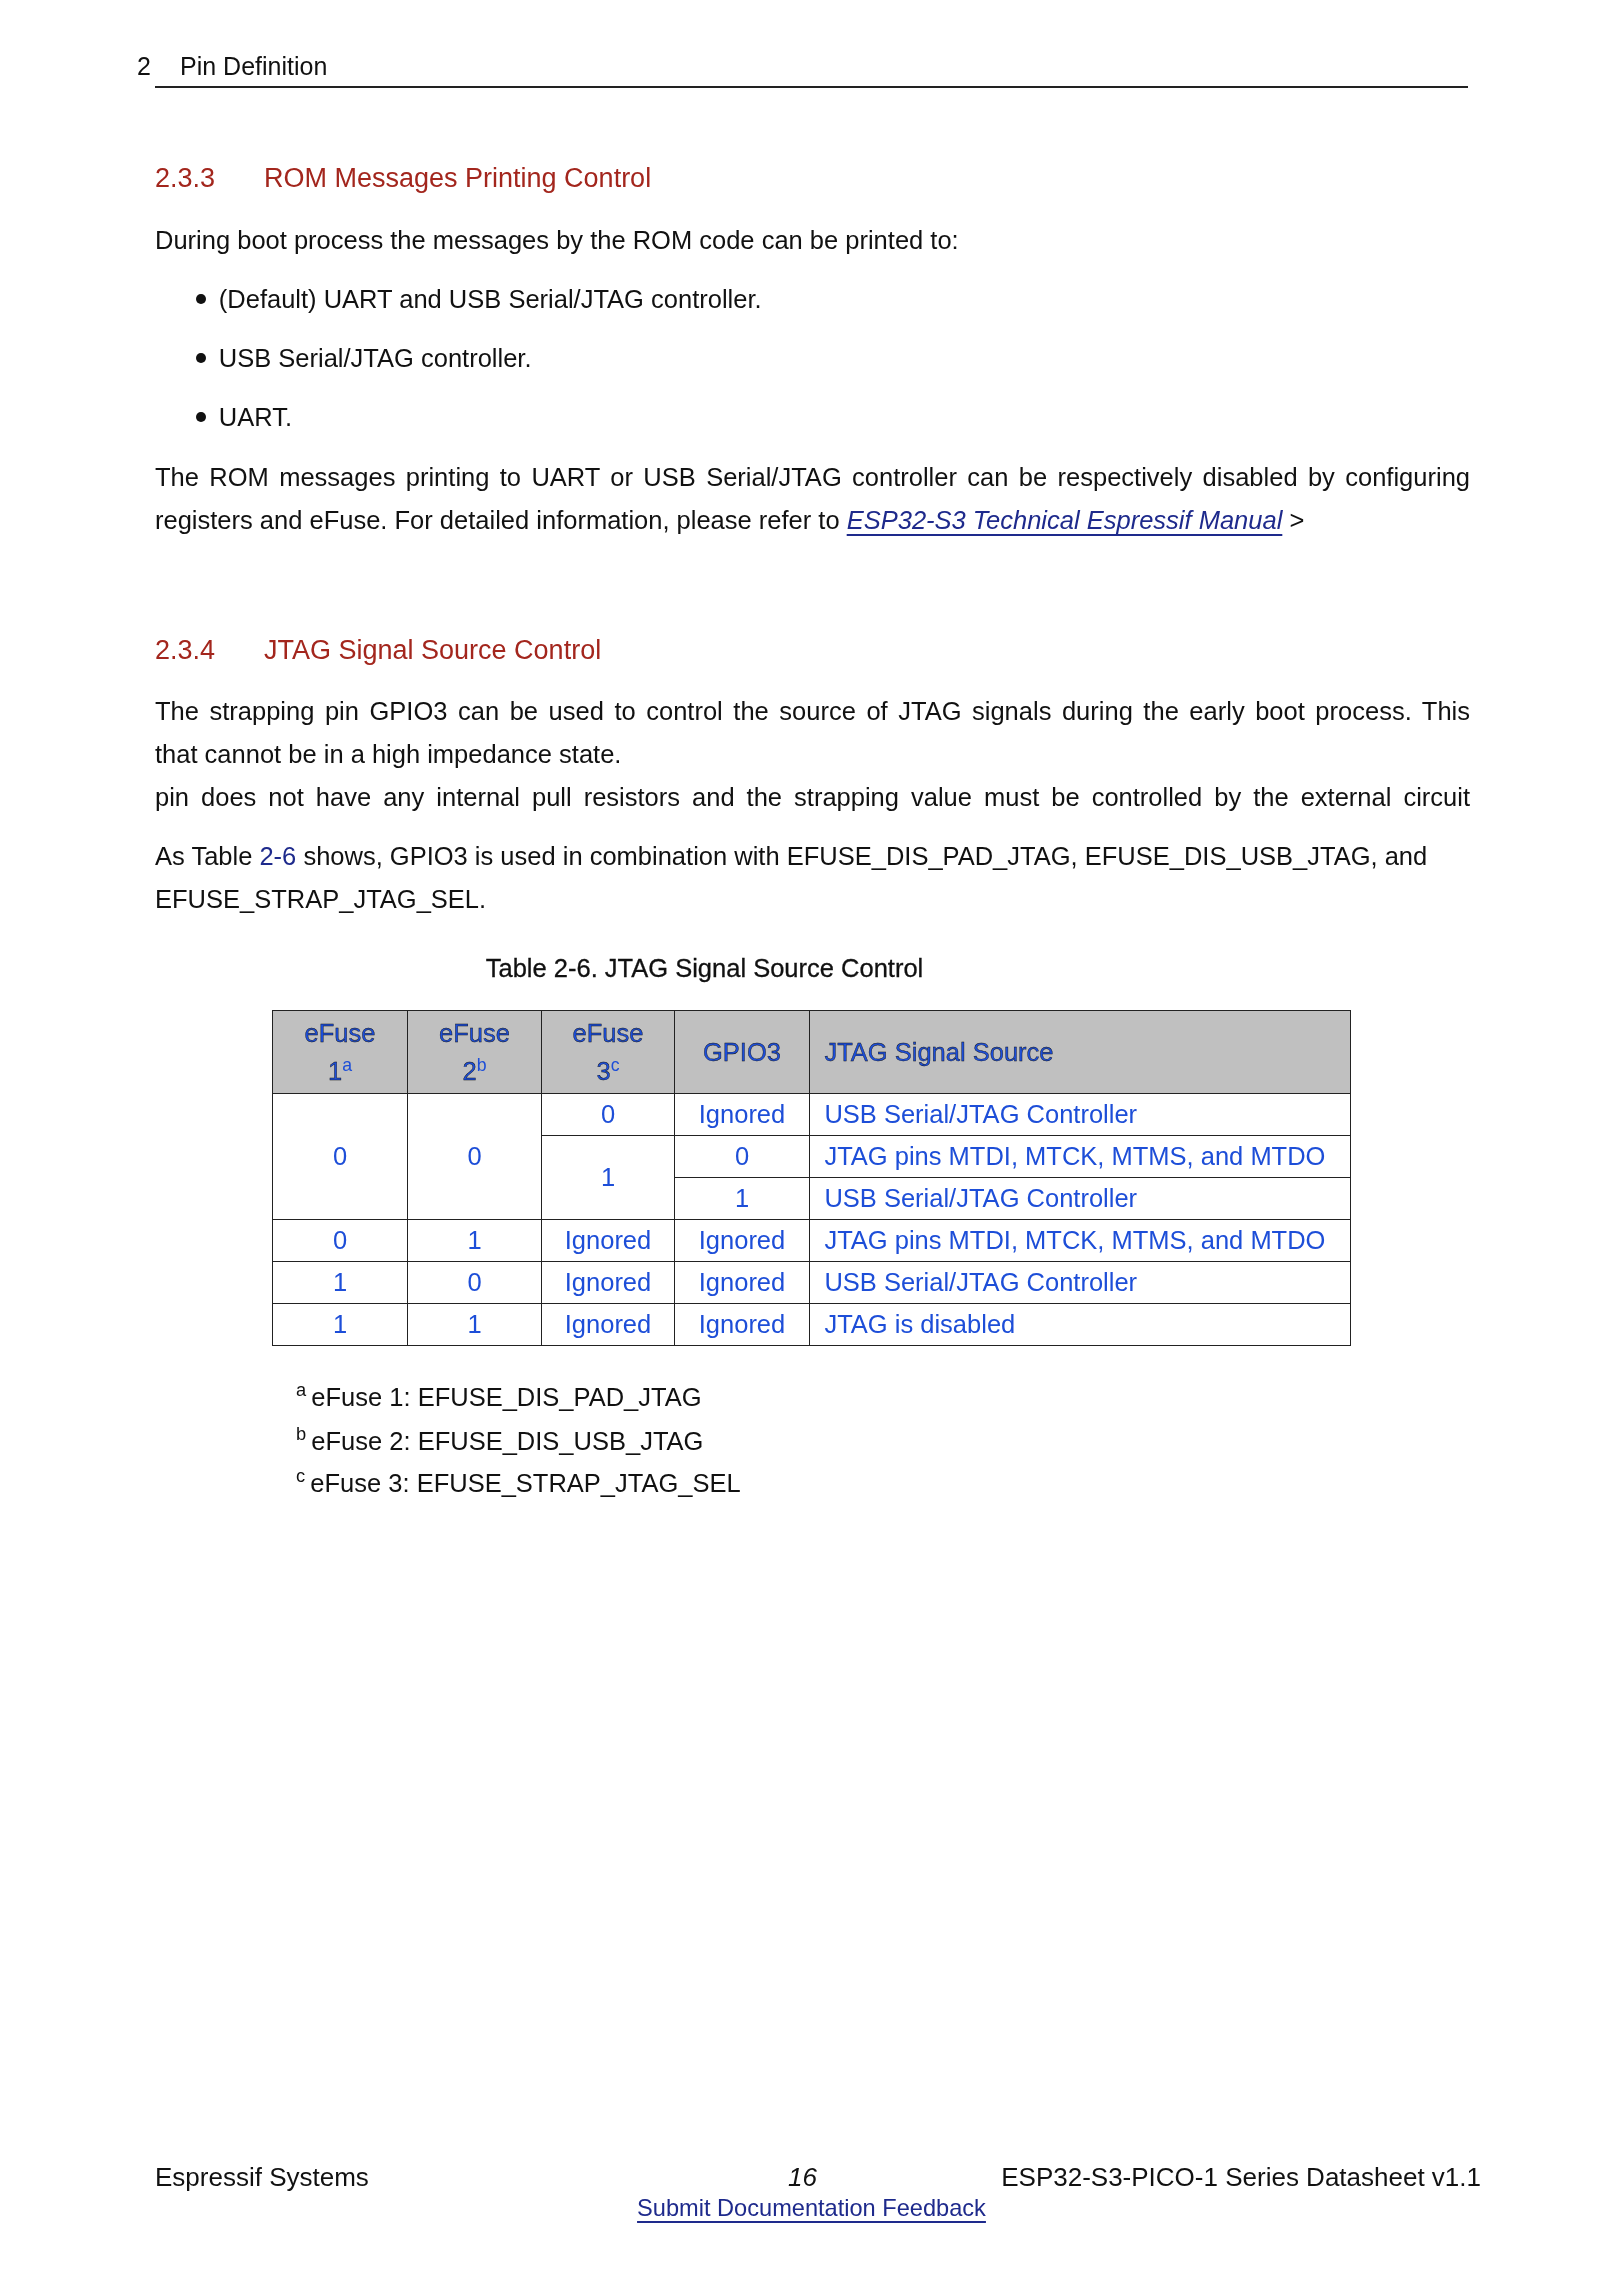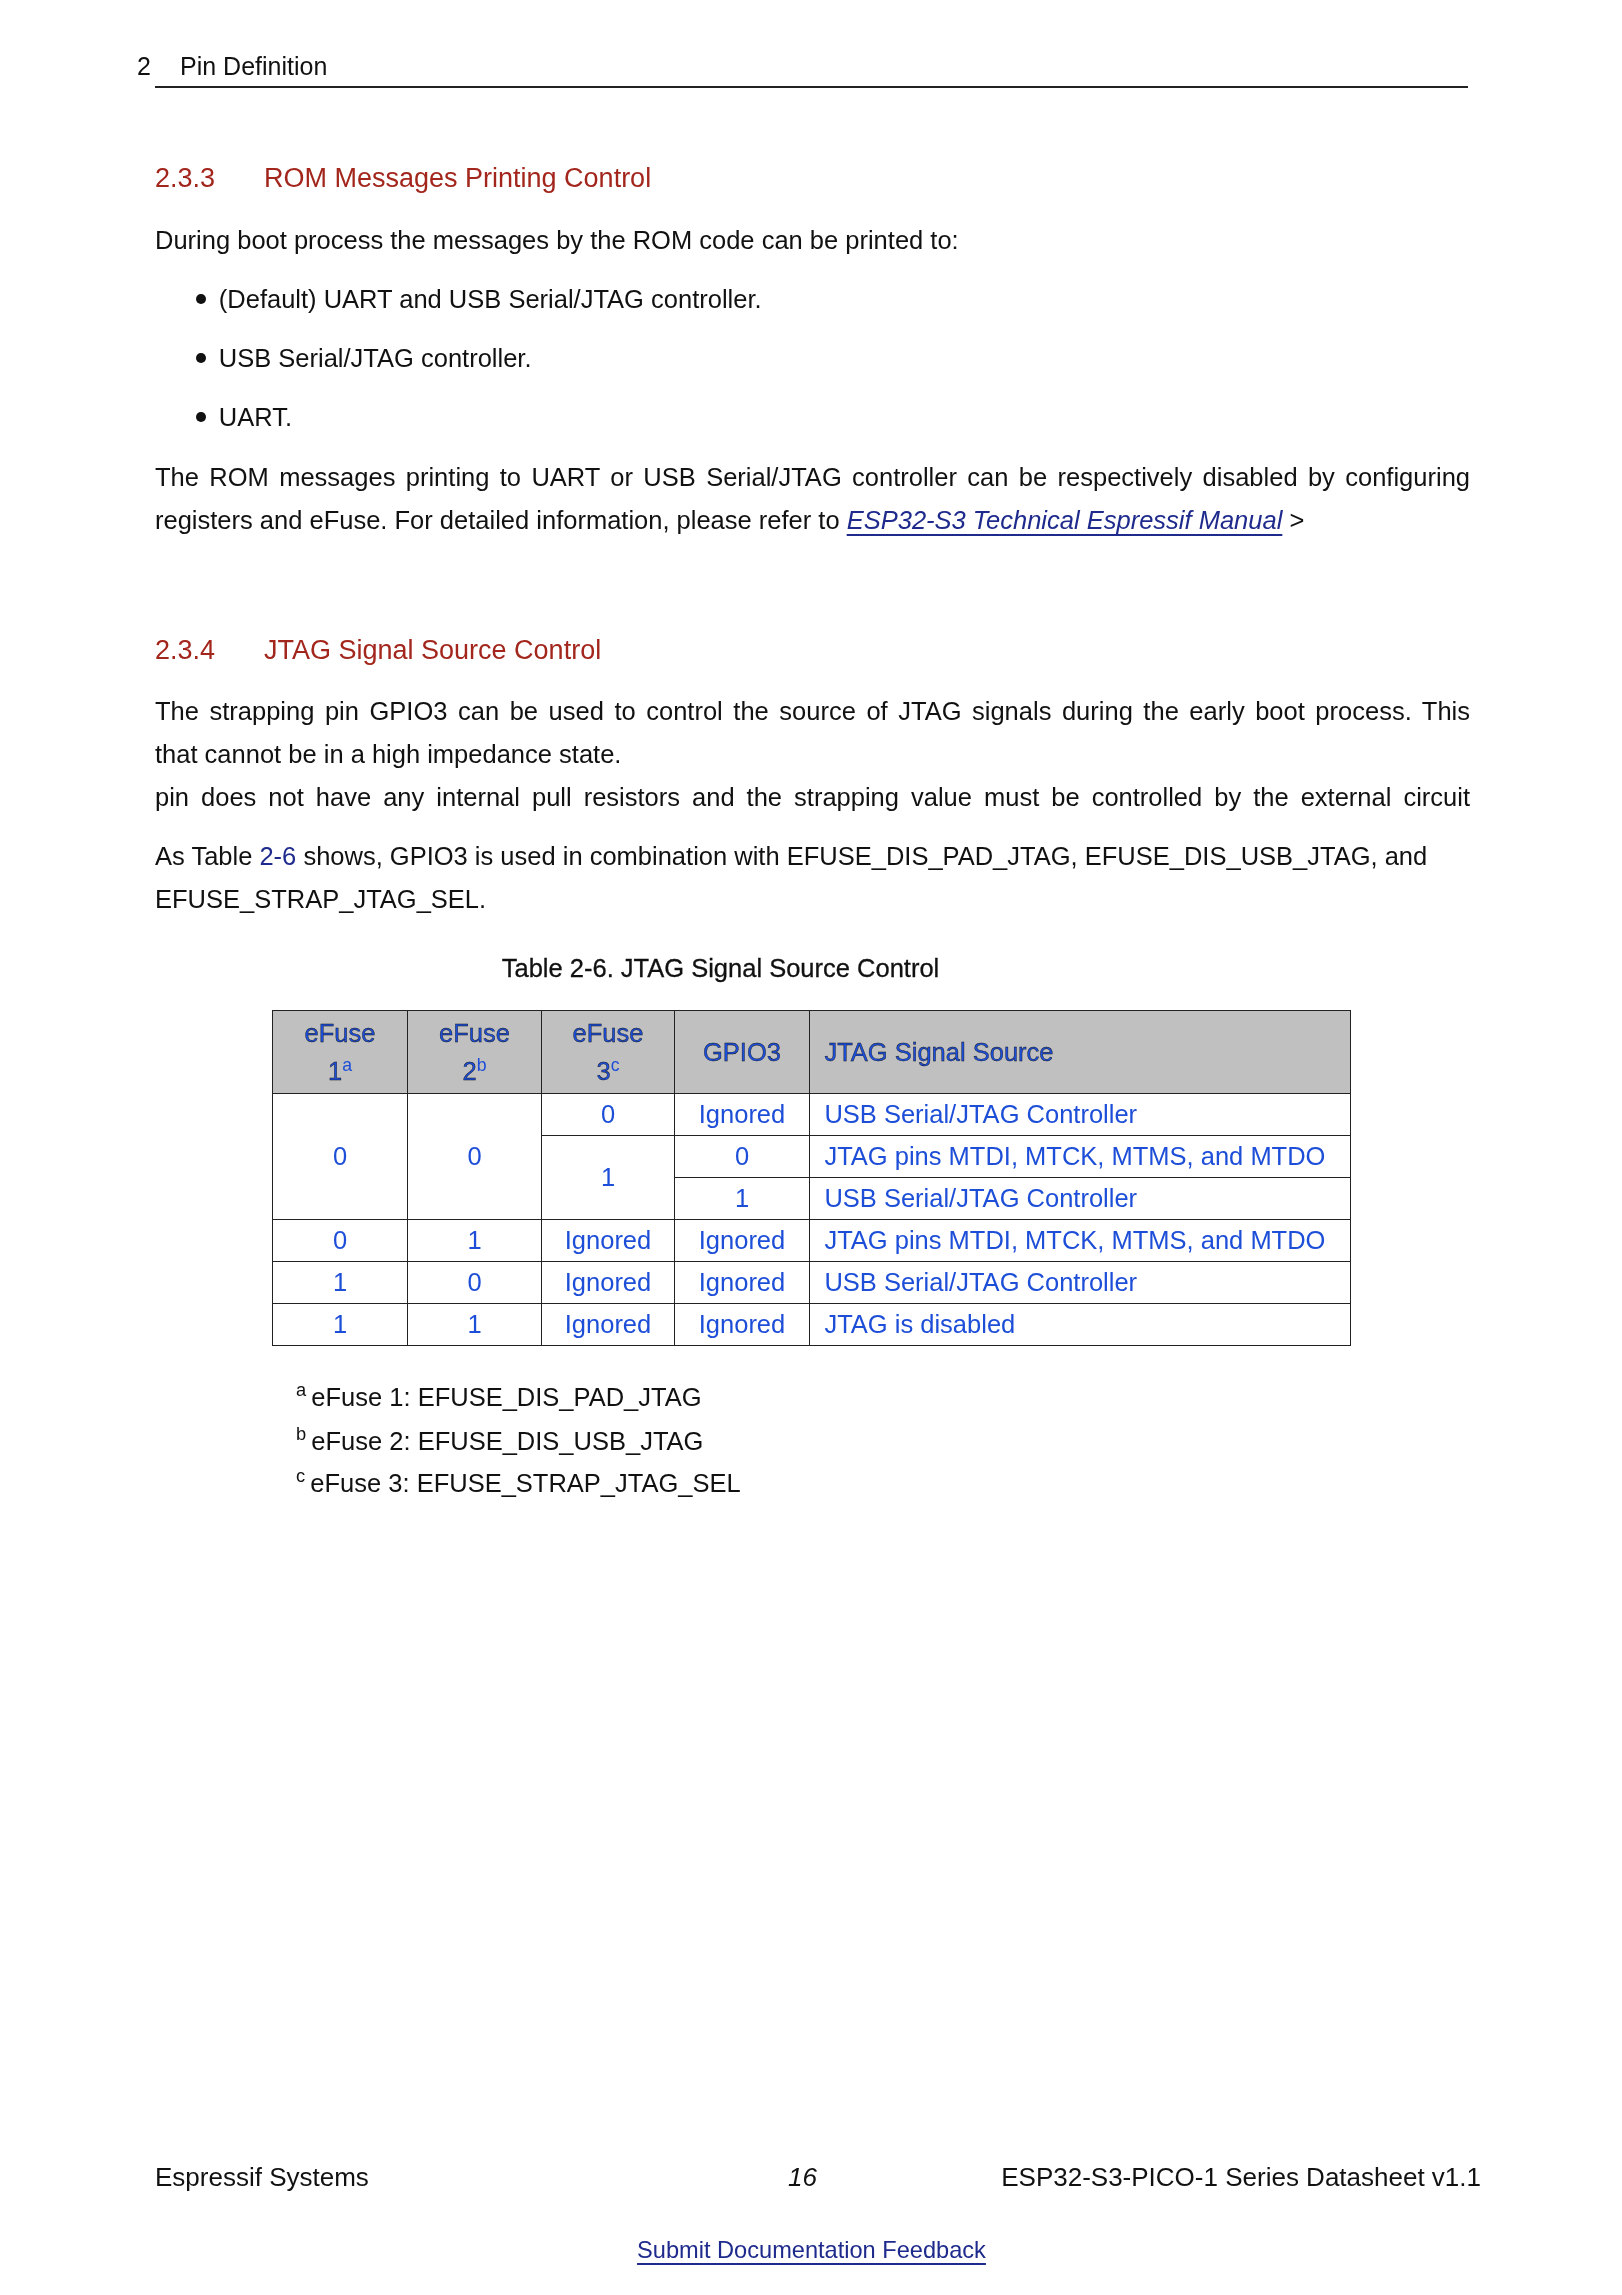--- a/index.html
+++ b/index.html
@@ -28,21 +28,21 @@
 
   .bullet { left: 196px; font-size: 25.5px; line-height: 33px; white-space: nowrap; }
   .bullet .dot {
     display: inline-block; width: 9.8px; height: 9.8px; border-radius: 50%;
     background: #111; margin-right: 13px; vertical-align: middle; position: relative; top: -2px;
   }
   .link { color: #1E2A8C; }
   .link.ul { text-decoration: underline; text-decoration-thickness: 2px; text-underline-offset: 5.2px; }
   .ital { font-style: italic; }
 
-  .caption { left: 16px; width: 1409px; text-align: center; top: 952px; font-size: 25.5px; line-height: 33px; color: #111; }
+  .caption { left: 0; width: 1409px; text-align: center; top: 952px; font-size: 25.5px; line-height: 33px; color: #111; }
 
   table.jtag {
     position: absolute; left: 272px; top: 1010px; width: 1079px;
     border-collapse: collapse; font-size: 25.5px; color: #1d4ed8;
   }
   table.jtag th, table.jtag td {
     border: 1.6px solid #222; padding: 0 14.4px; height: 41px; line-height: 33px;
   }
   table.jtag th {
     background: #C0C0C0; font-weight: normal; height: 82px; line-height: 38px;
@@ -53,21 +53,21 @@
   table.jtag sup { font-size: 17.7px; vertical-align: 9.2px; line-height: 0; -webkit-text-stroke: 0; }
 
   .fn { left: 296px; font-size: 25.5px; line-height: 33px; white-space: nowrap; }
   .fn sup { font-size: 18.3px; vertical-align: 10.5px; line-height: 0; margin-right: 5.2px; }
 
   .footer { top: 2161px; font-size: 26px; line-height: 33px; white-space: nowrap; }
   .footer.left { left: 155px; }
   .footer.center { left: 788px; font-style: italic; }
   .footer.right { right: 142px; }
   .feedback {
-    left: 0; width: 1623px; top: 2193px; text-align: center; font-size: 23.6px; line-height: 30px; margin-top: 42px;
+    left: 0; width: 1623px; top: 2193px; text-align: center; font-size: 23.6px; line-height: 30px;
   }
 </style>
 </head>
 <body>
 
 <div class="abs runhead">
   <span class="num">2</span><span>Pin Definition</span>
 </div>
 <div class="abs rule"></div>
 

